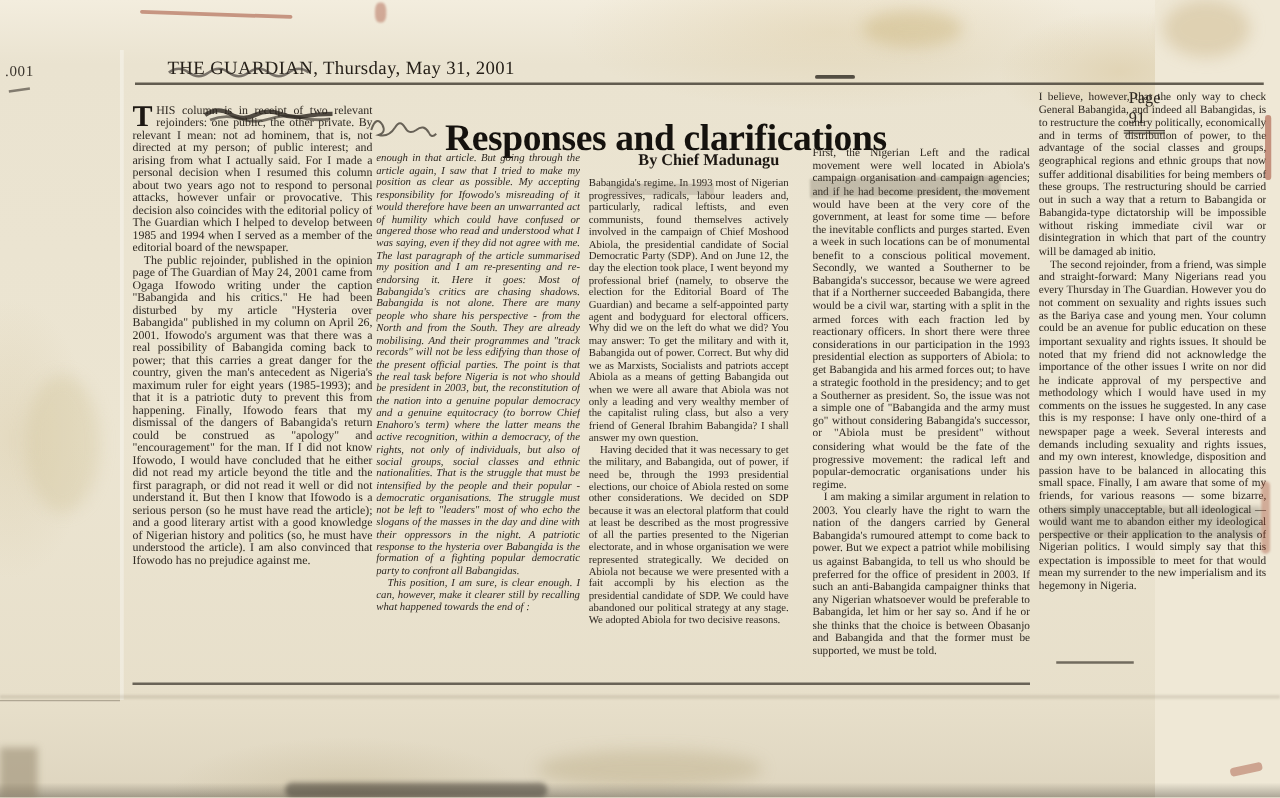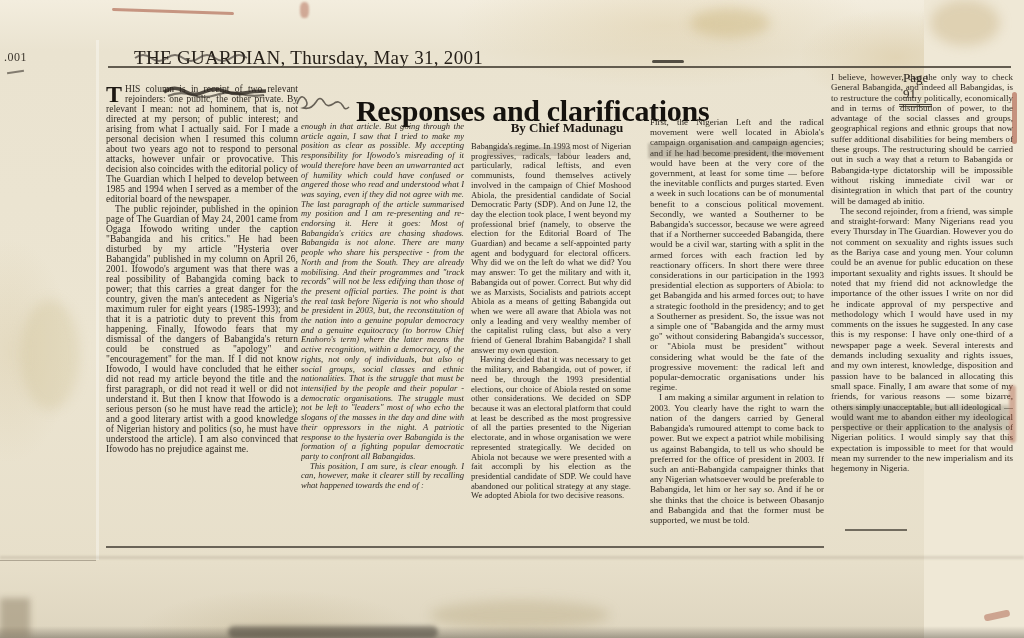--- a/index.html
+++ b/index.html
@@ -7,21 +7,21 @@
   .scan{position:relative;width:924px;height:638px;
     background:
       radial-gradient(ellipse 300px 90px at 72% 4%, rgba(210,186,132,.28), transparent 70%),
       radial-gradient(ellipse 140px 70px at 97% 9%, rgba(205,178,120,.30), transparent 70%),
       radial-gradient(ellipse 90px 160px at 1% 55%, rgba(198,178,128,.22), transparent 70%),
       radial-gradient(ellipse 200px 60px at 30% 99%, rgba(175,158,115,.25), transparent 70%),
       linear-gradient(180deg,#f3edde 0%,#eae3d0 8%,#ece5d2 55%,#e7dfca 88%,#ded5bf 100%);}
   .abs{position:absolute;}
   .corner-mark{left:4px;top:50px;font-size:12px;color:#3a342c;letter-spacing:.5px;}
   .corner-strike{left:7px;top:71px;width:17px;height:2px;background:#4a443a;opacity:.65;transform:rotate(-8deg);}
-  .masthead{left:134px;top:47px;font-size:19px;color:#262019;letter-spacing:.3px;}
+  .masthead{left:134px;top:47px;font-size:15px;color:#262019;letter-spacing:.3px;}
   .main-rule{left:108px;top:66px;width:903px;height:2px;background:#4a443a;opacity:.85;}
   .pageno{left:899px;top:70px;font-size:13px;color:#2c261f;border-bottom:3px double #4a443a;padding:0 4px 2px 4px;}
   .headline{left:340px;top:78px;width:460px;margin:16px;font-size:30px;font-weight:bold;color:#15120e;
     letter-spacing:-.3px;white-space:nowrap;}
   .byline{left:487px;top:120px;width:160px;text-align:center;font-size:13px;font-weight:bold;color:#1d1813;}
   .col{color:#2e2821;text-align:justify;overflow:hidden;}
   .col p{margin:0;}
   .col p.ind{text-indent:9px;}
   .c1{left:106px;top:84px;width:192px;height:458px;font-size:9.5px;line-height:10px;}
   .c2{left:301px;top:122px;width:163px;height:420px;font-size:8.6px;line-height:9.7px;font-style:italic;}

